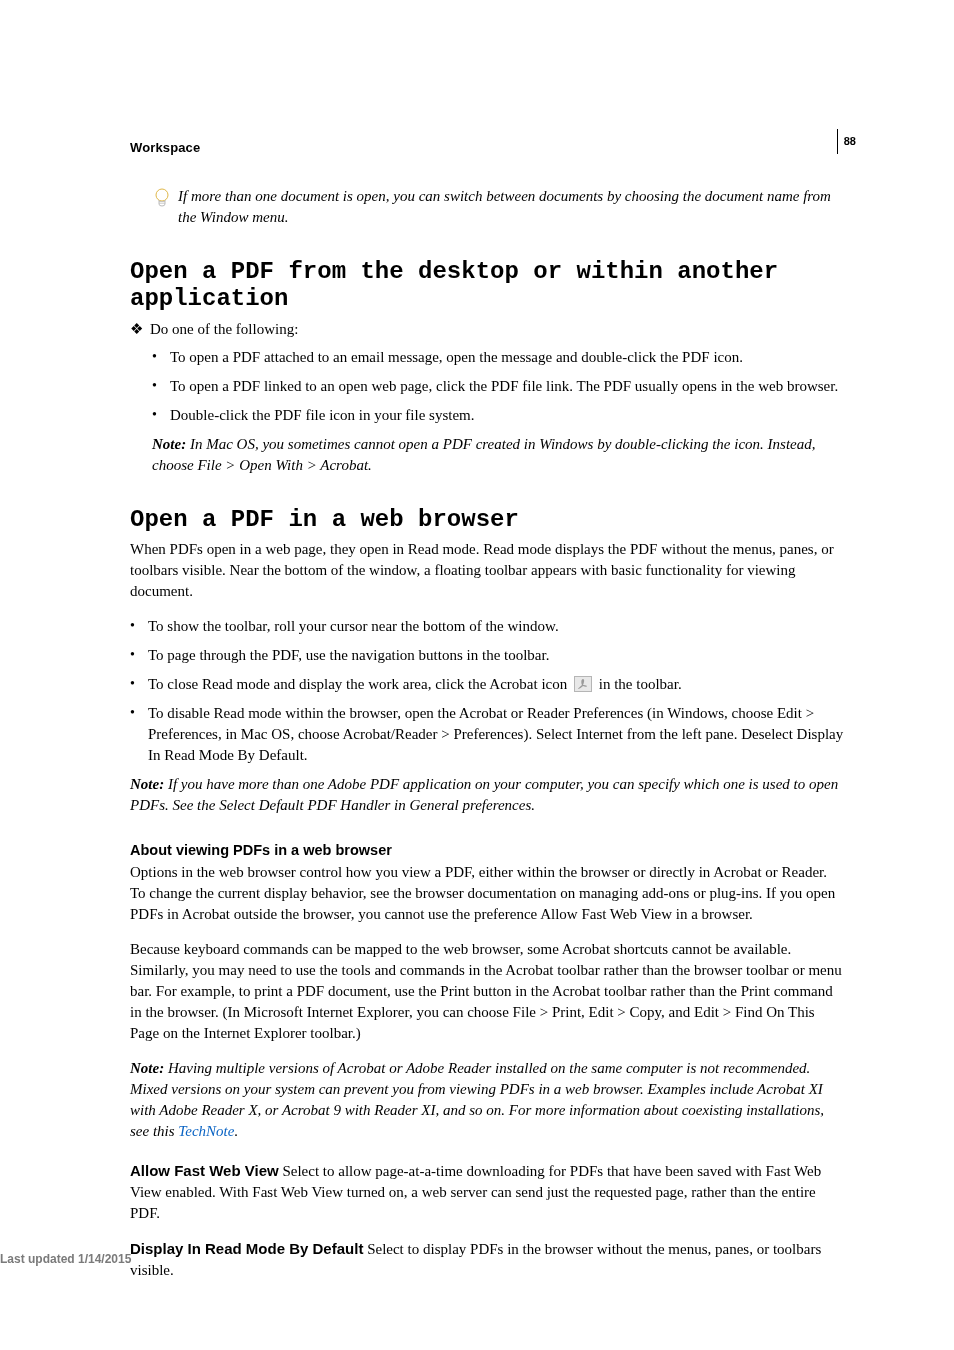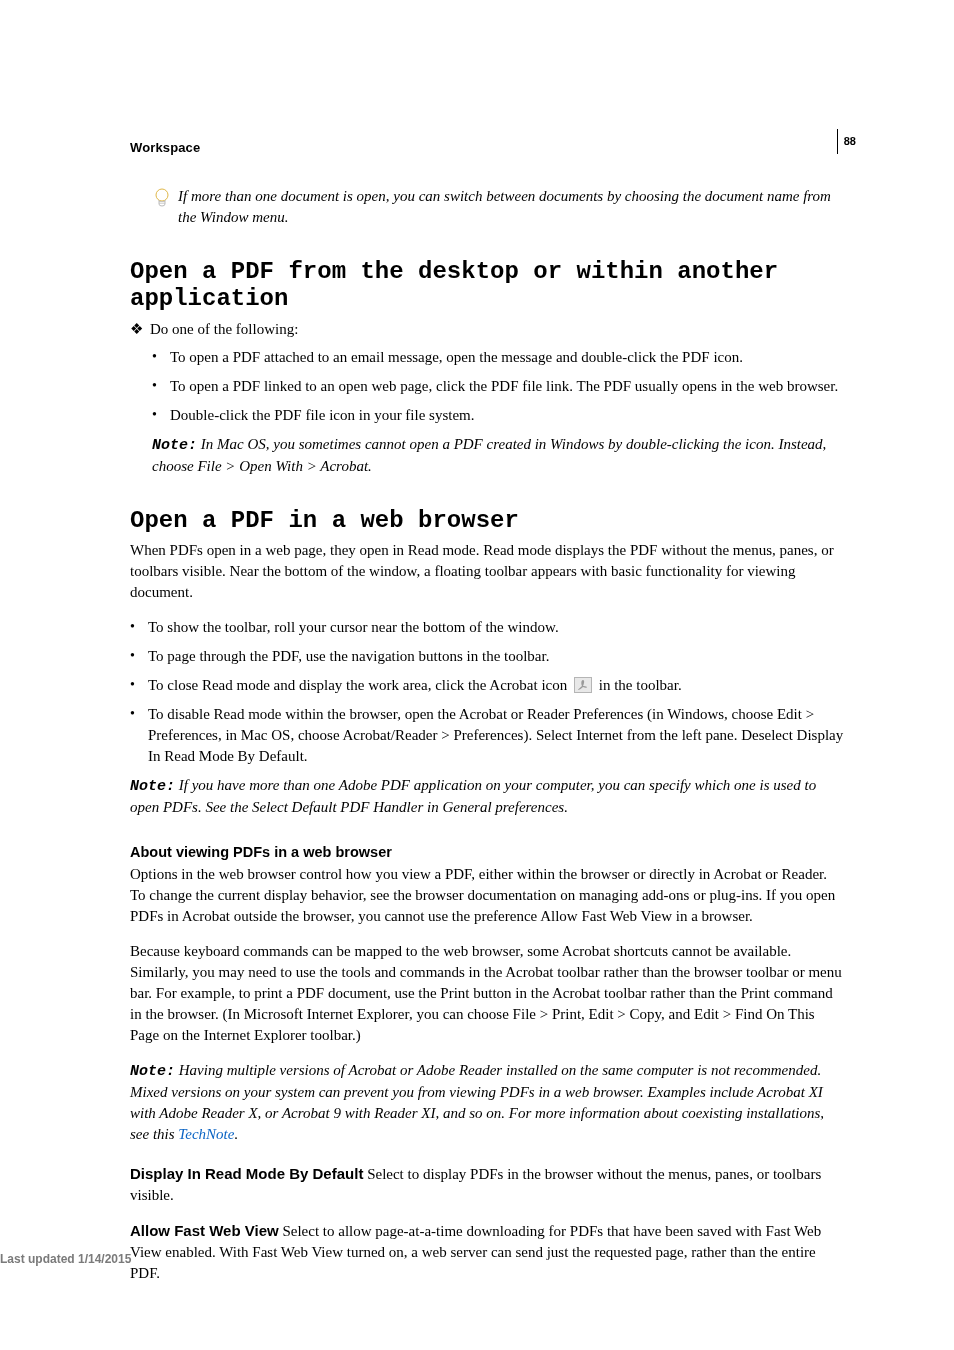--- a/index.html
+++ b/index.html
@@ -99,21 +99,21 @@
     top: 0;
     font-size: 14px;
   }
   ul.bullets.tight { margin-left: 0; }
   .note {
     font-style: italic;
     line-height: 1.4;
     margin: 8px 0 18px 0;
   }
   .note .label {
-    font-family: Liberation Mono, monospace;
+    font-family: Liberation Serif, serif;
     font-weight: 700;
     font-style: italic;
   }
   .indent-note { margin-left: 22px; }
   .runin {
     font-family: "Myriad Pro", "Helvetica Neue", Arial, sans-serif;
     font-weight: 700;
     font-style: normal;
   }
   a.link {
@@ -194,22 +194,22 @@
     </p>
 
     <h3>About viewing PDFs in a web browser</h3>
     <p>Options in the web browser control how you view a PDF, either within the browser or directly in Acrobat or Reader. To change the current display behavior, see the browser documentation on managing add-ons or plug-ins. If you open PDFs in Acrobat outside the browser, you cannot use the preference Allow Fast Web View in a browser.</p>
     <p>Because keyboard commands can be mapped to the web browser, some Acrobat shortcuts cannot be available. Similarly, you may need to use the tools and commands in the Acrobat toolbar rather than the browser toolbar or menu bar. For example, to print a PDF document, use the Print button in the Acrobat toolbar rather than the Print command in the browser. (In Microsoft Internet Explorer, you can choose File &gt; Print, Edit &gt; Copy, and Edit &gt; Find On This Page on the Internet Explorer toolbar.)</p>
     <p class="note">
       <span class="label">Note:</span><span> Having multiple versions of Acrobat or Adobe Reader installed on the same computer is not recommended. Mixed versions on your system can prevent you from viewing PDFs in a web browser. Examples include Acrobat XI with Adobe Reader X, or Acrobat 9 with Reader XI, and so on. For more information about coexisting installations, see this </span><a href="#" class="link">TechNote</a><span>.</span>
     </p>
 
     <p>
+      <span class="runin">Allow Fast Web View</span><span>  Select to allow page-at-a-time downloading for PDFs that have been saved with Fast Web View enabled. With Fast Web View turned on, a web server can send just the requested page, rather than the entire PDF.</span>
+    </p>
+    <p>
       <span class="runin">Display In Read Mode By Default</span><span>  Select to display PDFs in the browser without the menus, panes, or toolbars visible.</span>
-    </p>
-    <p>
-      <span class="runin">Allow Fast Web View</span><span>  Select to allow page-at-a-time downloading for PDFs that have been saved with Fast Web View enabled. With Fast Web View turned on, a web server can send just the requested page, rather than the entire PDF.</span>
     </p>
 
   </div>
 
   <div class="footer">Last updated 1/14/2015</div>
 </div>
 
 </body></html>

